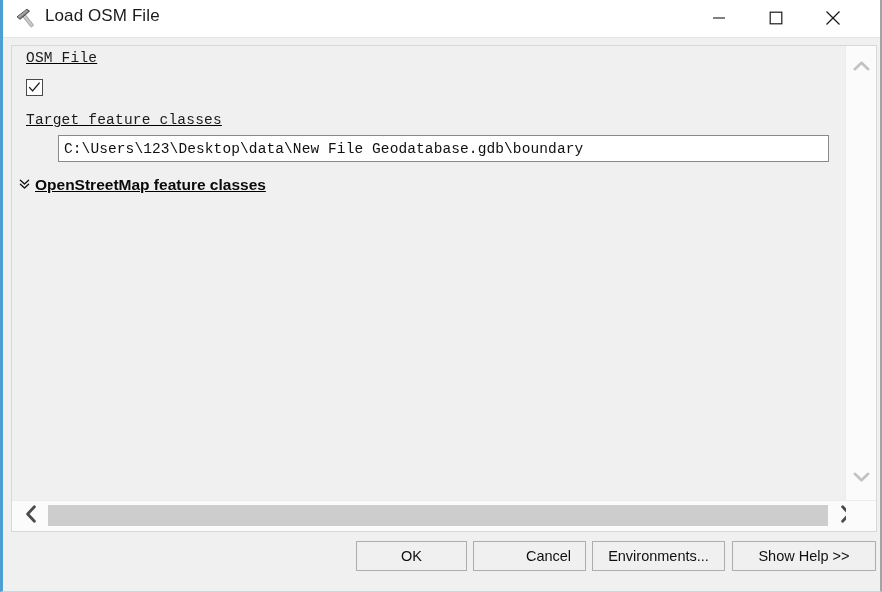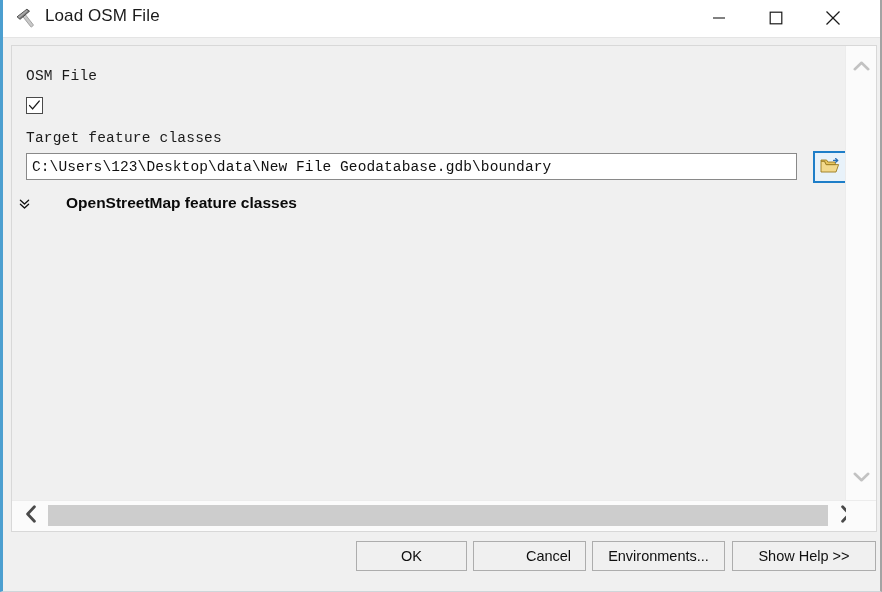--- a/index.html
+++ b/index.html
@@ -87,22 +87,23 @@
     left: 0; top: 0;
     right: 30px;
     bottom: 30px;
     overflow: hidden;
   }
 
   
   .form {
     position: absolute;
     left: 14px;
-    top: 22px;
+    top: 4px;
     right: 0;
+    text-decoration: underline;
   }
   .field-label {
     font-family: "Liberation Mono", "DejaVu Sans Mono", monospace;
     font-size: 14.5px;
     color: #1b1b1b;
     letter-spacing: 0.2px;
     white-space: nowrap;
   }
   .row {
     position: relative;
@@ -162,24 +163,23 @@
     margin-left: 9px;
     font-family: "Liberation Mono", "DejaVu Sans Mono", monospace;
     font-size: 14.5px;
     color: #1b1b1b;
     letter-spacing: 0.2px;
     white-space: nowrap;
   }
 
   .expander {
     display: flex;
-    align-items: flex-end;
+    align-items: flex-start;
     cursor: default;
     width: 300px;
-    gap: 31px;
   }
   .expander-chevron {
     width: 14px;
     height: 16px;
     flex: 0 0 auto;
     display: flex;
     align-items: center;
     justify-content: center;
     color: #202020;
   }
@@ -342,21 +342,21 @@
             <span>
               <svg width="13" height="13" viewBox="0 0 13 13">
                 <path d="M1.6 6.6 L4.6 9.9 L11.2 2.1" fill="none" stroke="#1b1b1b" stroke-width="1.4" stroke-linecap="round" stroke-linejoin="round"></path>
               </svg>
             </span>
           </span>
         </div>
 
         <div class="field-label" style="margin-top:16px;">Target feature classes</div>
 
-        <div class="row" style="margin-top:5px;height:32px;">
+        <div class="row" style="margin-top:5px;height:32px;margin-left:32px;">
           <input class="text-input" type="text" style="position: absolute; left: 0px; top: 2px;" value="C:\Users\123\Desktop\data\New File Geodatabase.gdb\boundary">
           <button class="browse-btn focused" style="left:787px;top:0;">
             <span>
               <svg width="20" height="18" viewBox="0 0 20 18">
                 <path d="M1 4.2 L1 15 L16 15 L18.6 7.6 L6.2 7.6 L4.6 4.2 Z" fill="#f2d98d" stroke="#9a7a20" stroke-width="0.9" stroke-linejoin="round"></path>
                 <path d="M1 4.2 L1 3 L6.6 3 L7.8 5 L15.3 5 L15.3 7.6 L6.2 7.6 L4.6 4.2 Z" fill="#e8c662" stroke="#9a7a20" stroke-width="0.9" stroke-linejoin="round"></path>
                 <path d="M13.6 3.4 L17.4 3.4 M15.6 1.6 L17.8 3.4 L15.6 5.2" fill="none" stroke="#2a6fb5" stroke-width="1.3" stroke-linecap="round" stroke-linejoin="round"></path>
               </svg>
             </span>
           </button>

